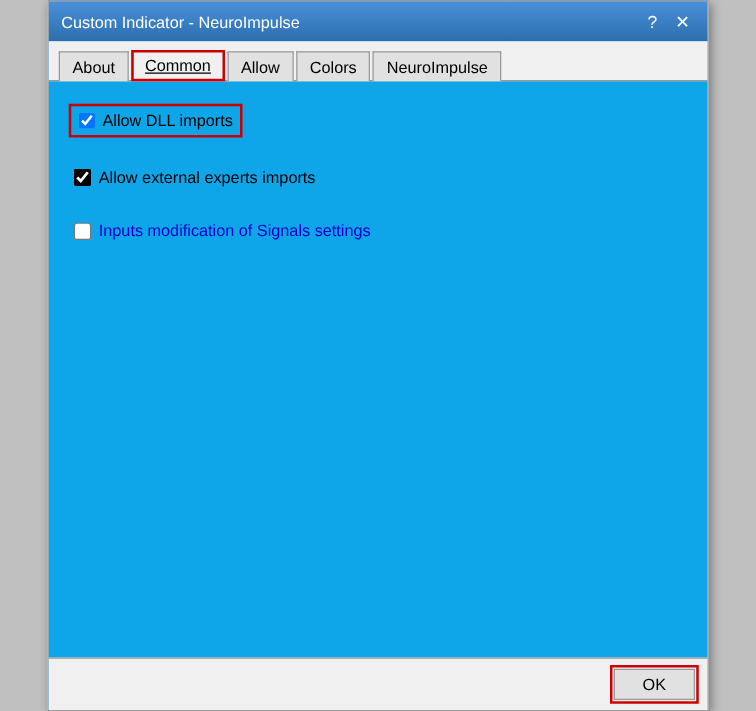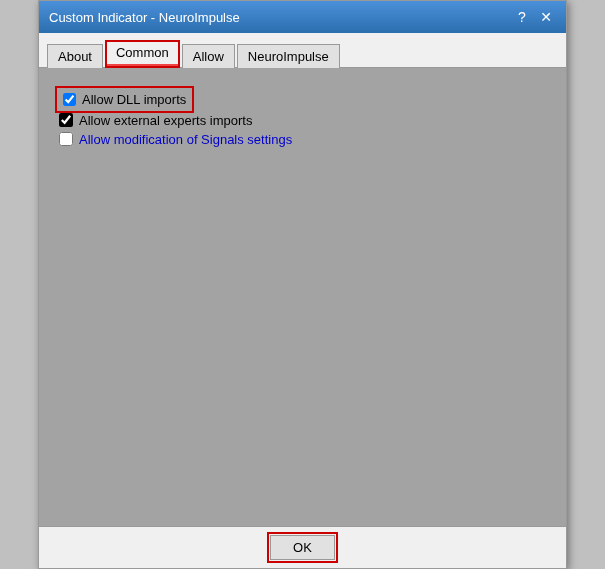--- a/index.html
+++ b/index.html
@@ -60,21 +60,21 @@
       display: flex;
       align-items: center;
       justify-content: center;
       line-height: 1;
     }
 
     .dialog-content {
       flex: 1;
       display: flex;
       flex-direction: column;
-      background: #a3a3a3;
+      background: #0ea5e9;
     }
 
     .tab-bar {
       display: flex;
       align-items: flex-end;
       padding: 6px 8px 0 8px;
       border-bottom: 1px solid #999;
       background: #f0f0f0;
     }
 
@@ -85,45 +85,46 @@
       background: #e1e1e1;
       cursor: pointer;
       font-size: 13px;
       margin-right: 2px;
       position: relative;
       bottom: -1px;
     }
 
     .tab.active {
       background: #f0f0f0;
-      border-bottom: 4px solid #ef4444;
+      border-bottom: 1px solid #ef4444;
       font-weight: normal;
       outline: 2px solid #cc0000;
       outline-offset: -2px;
       z-index: 1;
+      text-decoration: underline;
     }
 
     .tab-content {
       flex: 1;
       padding: 20px 20px;
       display: flex;
       flex-direction: column;
-      gap: 0;
+      gap: 24px;
     }
 
     .checkbox-row {
       display: flex;
       align-items: center;
       gap: 6px;
       padding: 2px 0;
     }
 
     .checkbox-wrapper {
       display: flex;
-      align-items: flex-start;
+      align-items: flex-end;
       gap: 6px;
       cursor: pointer;
     }
 
     .checkbox-wrapper input[type="checkbox"] {
       width: 14px;
       height: 14px;
       cursor: pointer;
       accent-color: #000;
     }
@@ -152,21 +153,20 @@
     }
 
     .bottom-bar {
       padding: 8px 10px;
       border-top: 1px solid #999;
       display: flex;
       align-items: center;
       justify-content: flex-end;
       gap: 6px;
       background: #f0f0f0;
-      flex-direction: column;
     }
 
     .dialog-btn {
       padding: 4px 18px;
       min-width: 65px;
       font-size: 13px;
       border: 1px solid #999;
       background: #e1e1e1;
       cursor: pointer;
       text-align: center;
@@ -196,20 +196,23 @@
       <div class="tab">
         <span>About</span>
       </div>
       <div class="tab active">
         <span>Common</span>
       </div>
       <div class="tab">
         <span>Allow</span>
       </div>
       <div class="tab">
+        <span>Colors</span>
+      </div>
+      <div class="tab">
         <span>NeuroImpulse</span>
       </div>
     </div>
 
     <div class="tab-content">
 
       <div class="checkbox-row">
         <label class="first-checkbox-wrapper">
           <input type="checkbox" checked="" style="">
           <span class="checkbox-label">Allow DLL imports</span>
@@ -219,21 +222,21 @@
       <div class="checkbox-row">
         <label class="checkbox-wrapper">
           <input type="checkbox" checked="" style="">
           <span class="checkbox-label">Allow external experts imports</span>
         </label>
       </div>
 
       <div class="checkbox-row">
         <label class="checkbox-wrapper">
           <input type="checkbox" style="">
-          <span class="checkbox-label highlighted">Allow modification of Signals settings</span>
+          <span class="checkbox-label highlighted">Inputs modification of Signals settings</span>
         </label>
       </div>
 
       <div class="spacer"></div>
     </div>
 
     <div class="bottom-bar">
       <button class="dialog-btn ok-btn">OK</button>
     </div>
 

